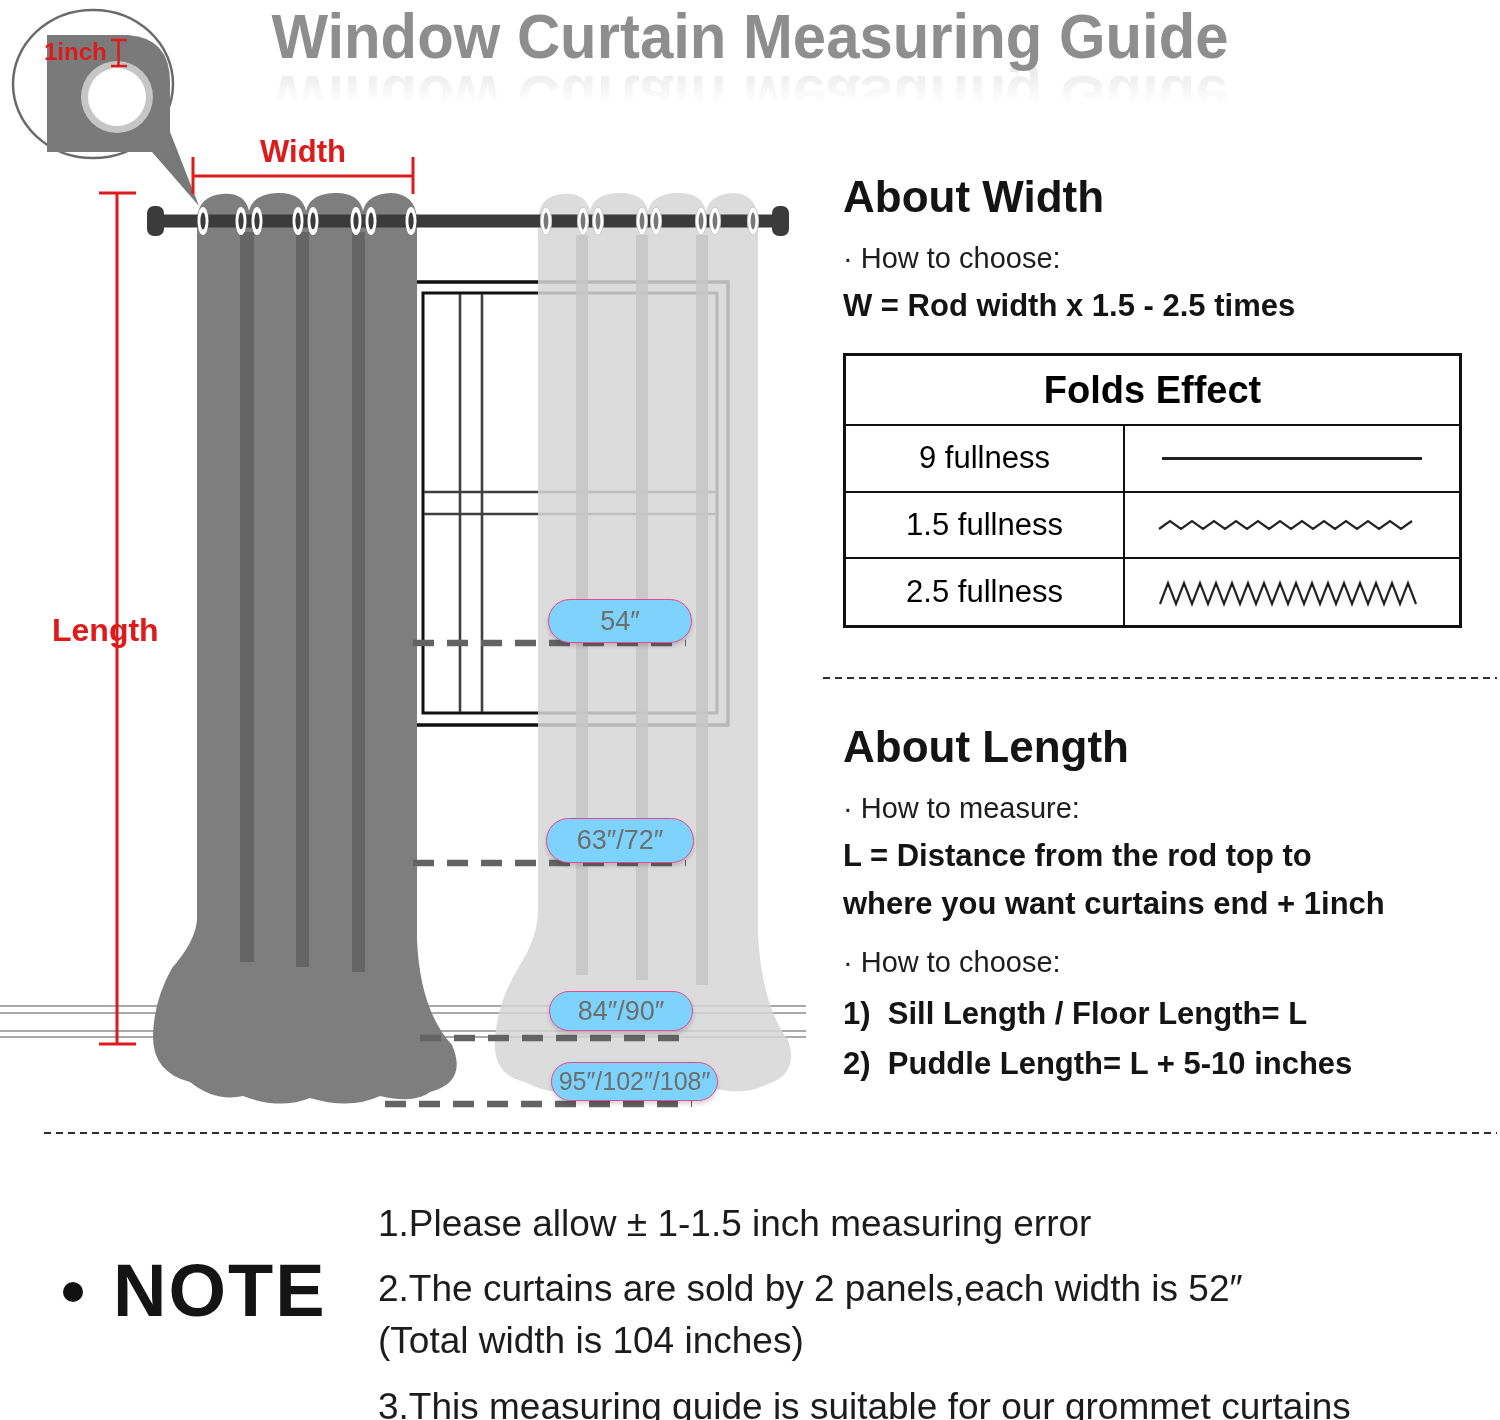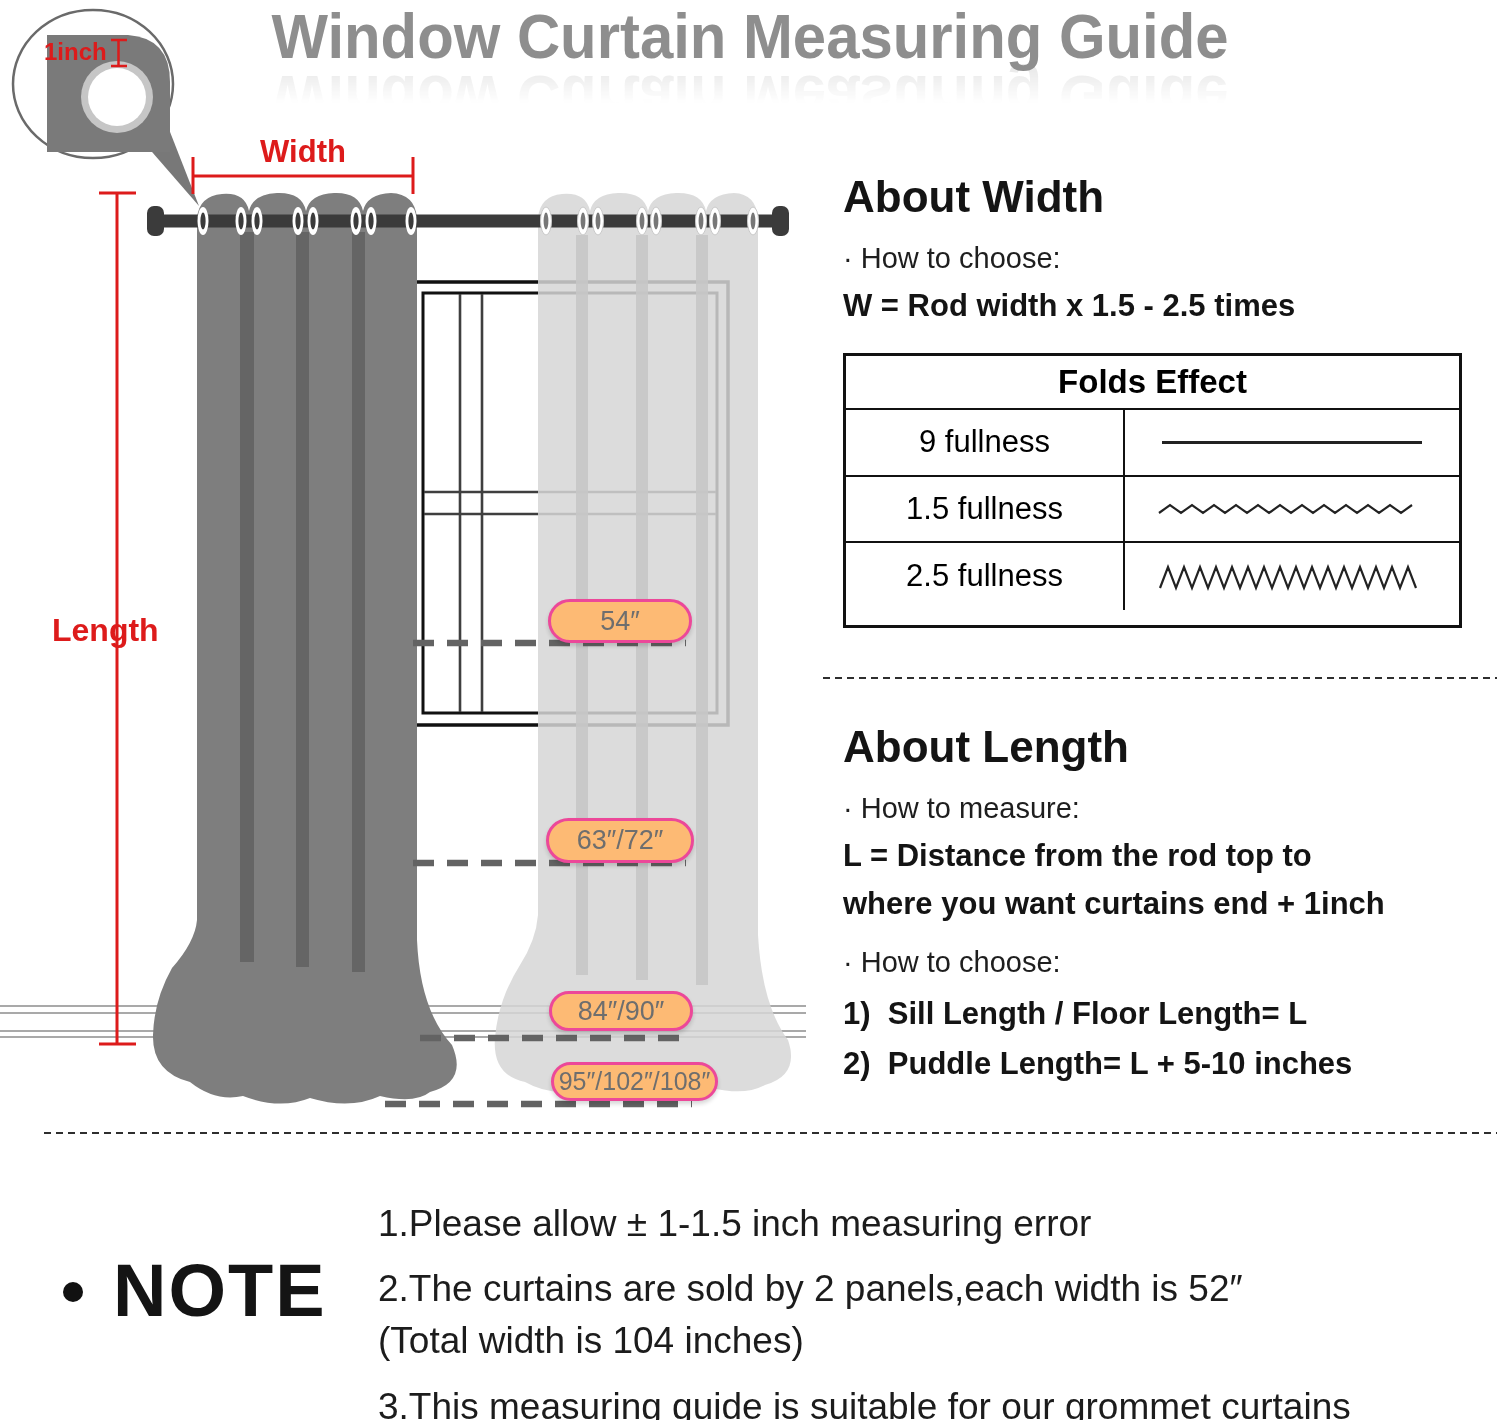--- a/index.html
+++ b/index.html
@@ -19,21 +19,21 @@
            -webkit-mask-image:linear-gradient(to bottom, transparent 42%, rgba(0,0,0,.65) 96%);
            mask-image:linear-gradient(to bottom, transparent 42%, rgba(0,0,0,.65) 96%); }
 
   
   .red { color:#dd1b1b; font-weight:700; }
   .lbl-1inch  { left:44px;  top:38px;  font-size:24px; }
   .lbl-width  { left:193px; top:134px; width:220px; text-align:center; font-size:31px; }
   .lbl-length { left:52px;  top:612px; font-size:32px; }
 
   
-  .pill { position:absolute; z-index:4; background:#fdba74; border:3px solid #ec4899;
+  .pill { position:absolute; z-index:4; background:#7dd3fc; border:1px solid #ec4899;
           border-radius:24px; box-shadow:0 3px 4px rgba(0,0,0,.16);
           display:flex; align-items:center; justify-content:center;
           color:#6e6e6e; font-size:27px; }
   .pill-54  { left:548px; top:599px;  width:144px; height:44px; }
   .pill-63  { left:546px; top:818px;  width:148px; height:45px; }
   .pill-84  { left:549px; top:991px;  width:144px; height:40px; }
   .pill-95  { left:551px; top:1062px; width:167px; height:39px; font-size:25px; }
 
   
   .h1        { font-size:44px; font-weight:700; }
@@ -46,22 +46,22 @@
   .al-how    { left:843px; top:792px; }
   .al-f1     { left:843px; top:838px; }
   .al-f2     { left:843px; top:886px; }
   .al-choose { left:843px; top:946px; }
   .al-o1     { left:843px; top:996px; }
   .al-o2     { left:843px; top:1046px; }
 
   
   .ftable { position:absolute; z-index:3; left:843px; top:353px; width:619px; height:275px;
             border:3px solid #111; }
-  .ftable .fhead { height:54px; border-bottom:2.5px solid #111; display:flex;
-                   align-items:center; justify-content:center; font-size:33px; font-weight:700; }
+  .ftable .fhead { height:70px; border-bottom:2.5px solid #111; display:flex;
+                   align-items:center; justify-content:center; font-size:38px; font-weight:700; }
   .frow { height:66.5px; border-bottom:2.5px solid #111; display:flex; }
   .frow:last-child { border-bottom:none; }
   .fcell-label { width:279px; border-right:2.5px solid #111; display:flex;
                  align-items:center; justify-content:center; font-size:31px; }
   .fcell-line  { flex:1; display:flex; align-items:center; justify-content:center; }
   .straight-line { width:260px; height:2.5px; background:#222; }
 
   
   .note-bullet { position:absolute; z-index:3; left:63px; top:1282px; width:20px; height:20px;
                  border-radius:50%; background:#111; }

